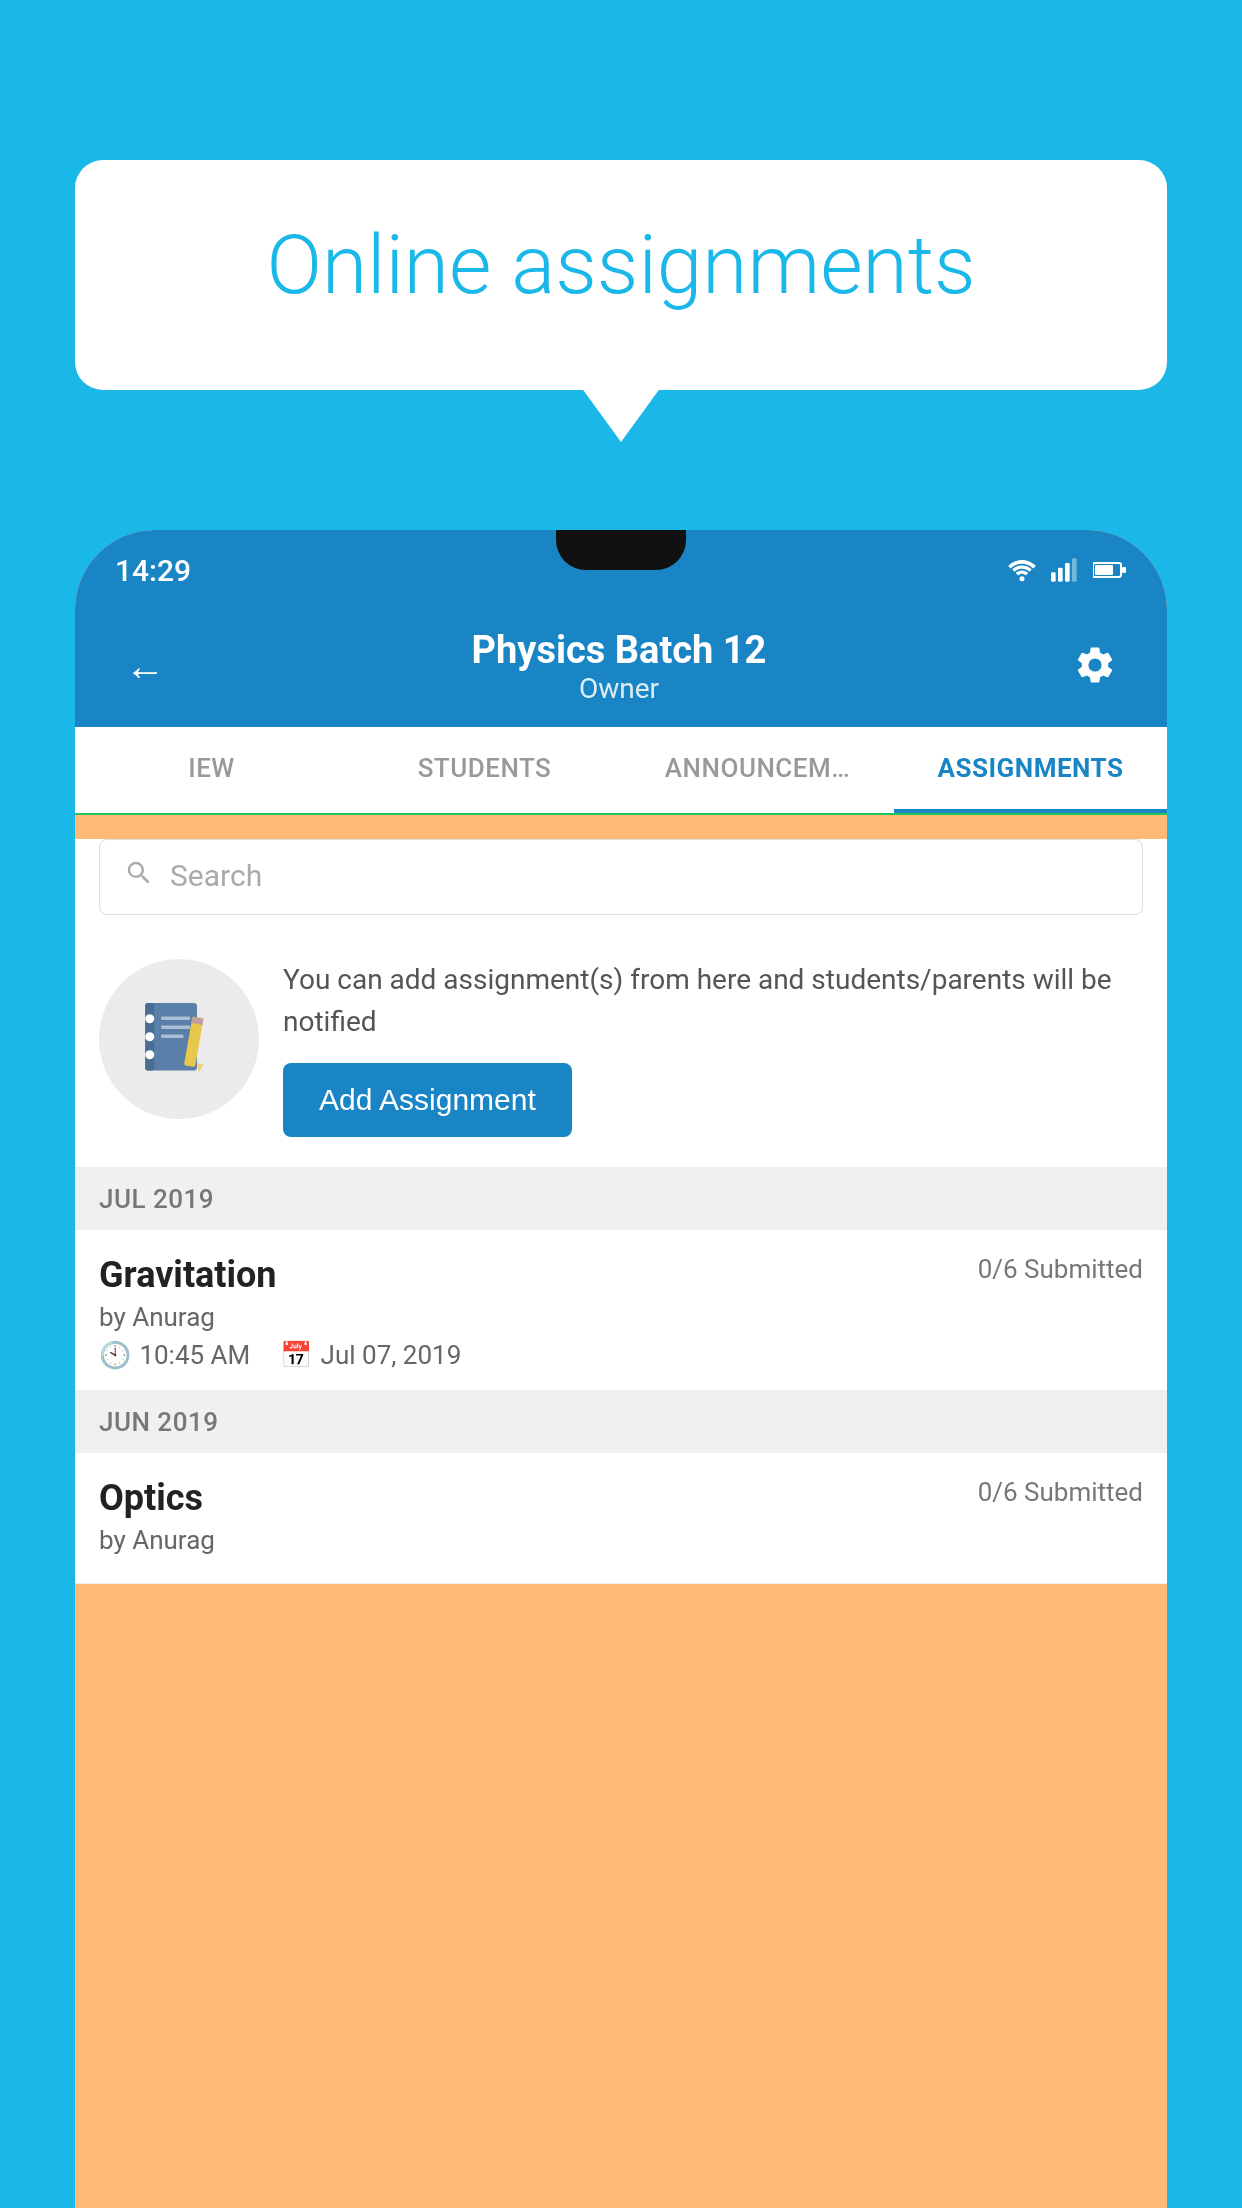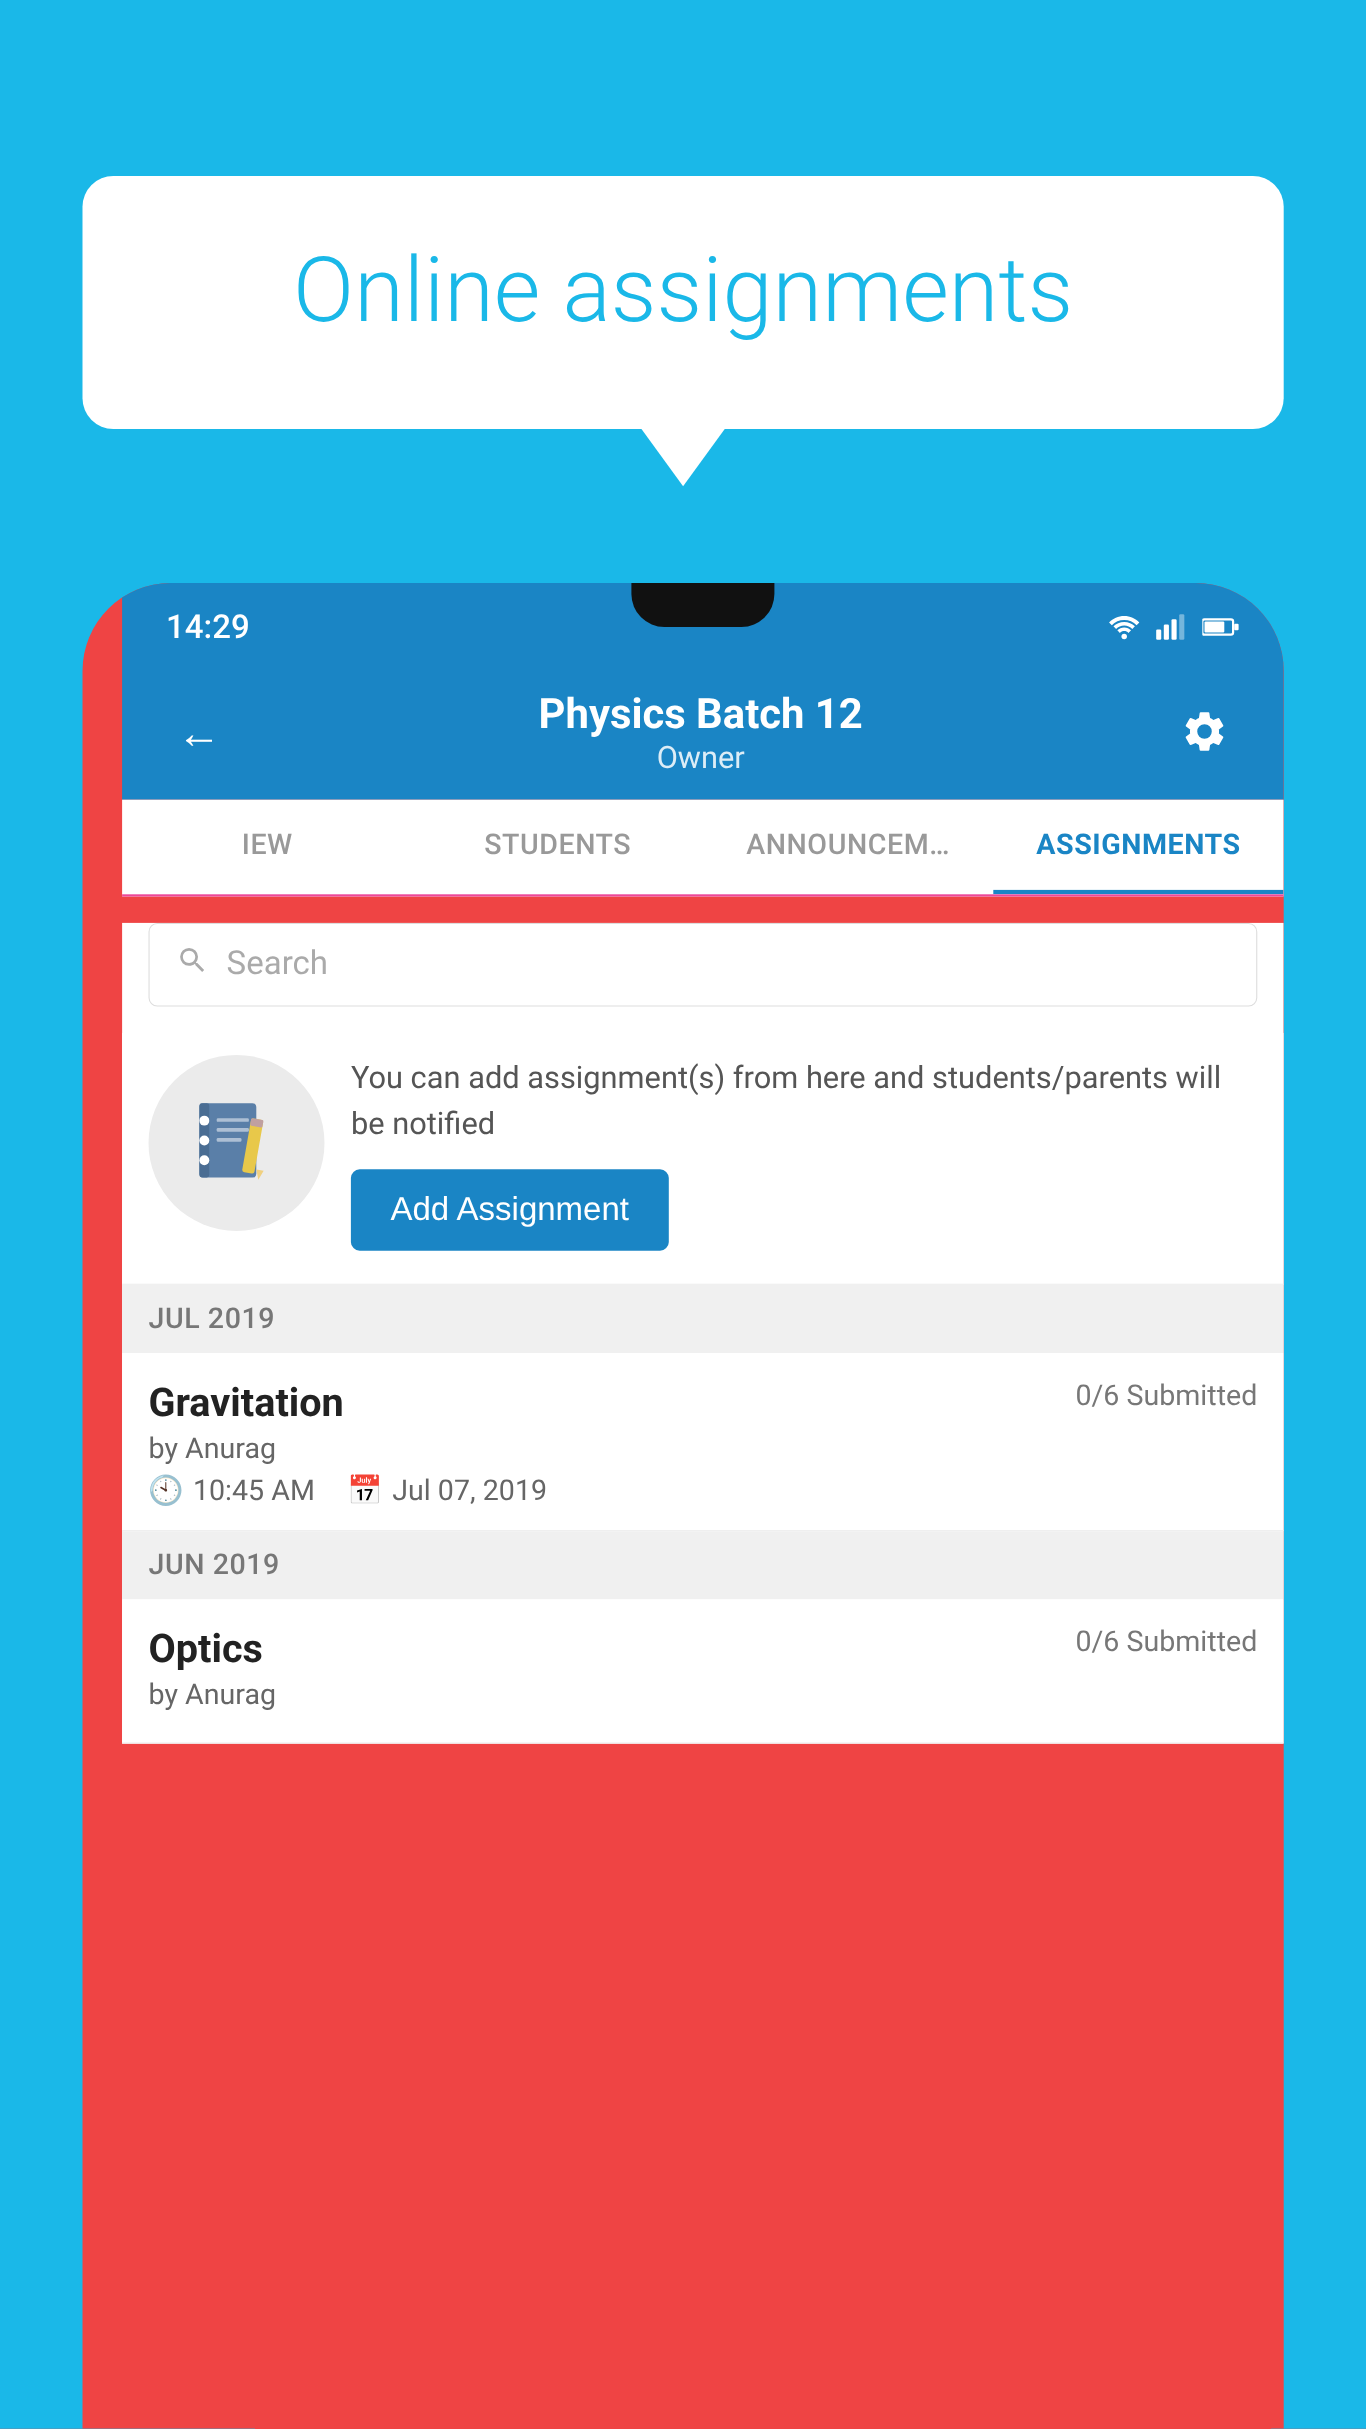--- a/index.html
+++ b/index.html
@@ -52,24 +52,23 @@
       font-weight: 400;
     }
 
     
     .phone-frame {
       position: absolute;
       top: 530px;
       left: 75px;
       right: 75px;
       bottom: 0;
-      background: #ef4444;
+      background: #fdba74;
       border-radius: 80px 80px 0 0;
       overflow: hidden;
-      padding-left: 36px;
     }
 
     
     .phone-top-bar {
       background: #1a85c5;
       height: 80px;
       display: flex;
       align-items: center;
       justify-content: space-between;
       padding: 0 40px;
@@ -138,21 +137,21 @@
     .settings-btn {
       color: white;
       cursor: pointer;
       padding: 10px;
     }
 
     
     .tabs-bar {
       background: white;
       display: flex;
-      border-bottom: 2px solid #ec4899;
+      border-bottom: 2px solid #22c55e;
       overflow: hidden;
     }
 
     .tab-item {
       flex: 1;
       text-align: center;
       padding: 26px 10px;
       font-size: 26px;
       color: #999;
       font-weight: 500;

